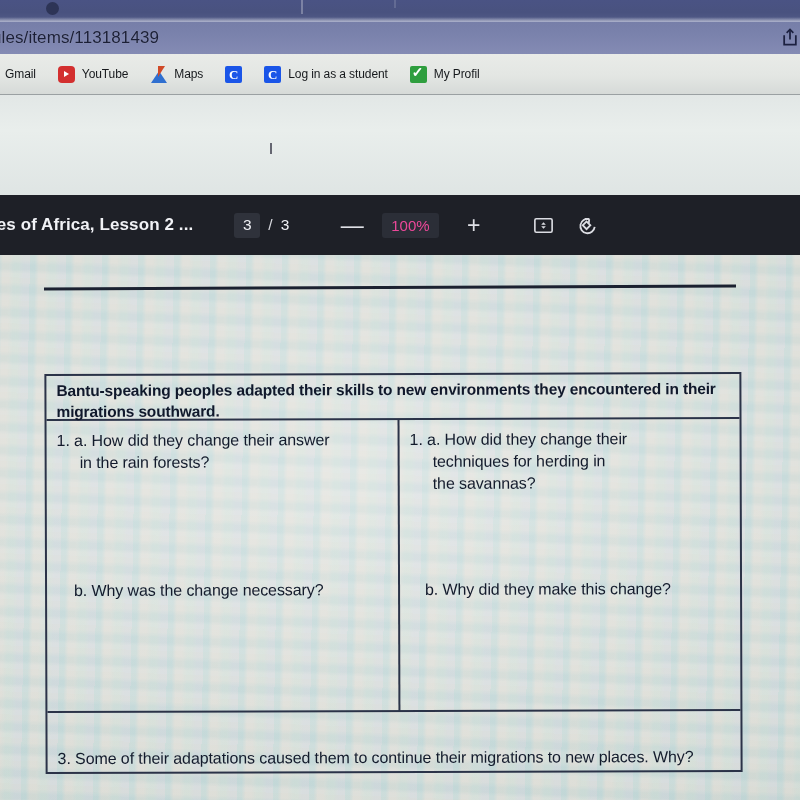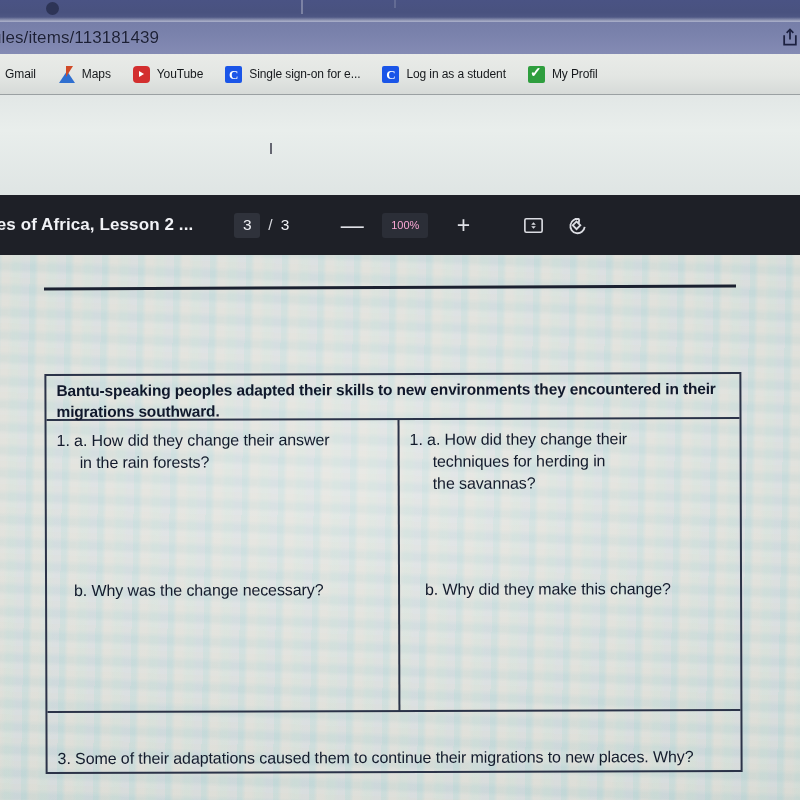--- a/index.html
+++ b/index.html
@@ -136,21 +136,21 @@
   .pg-sep { font-size:15.5px; color:#d9dae0; margin:0 8px; }
   .pg-total { font-size:15.5px; color:#f0f1f5; }
   .zoom-btn {
     width:28px; height:28px; display:flex;
     align-items:center; justify-content:center;
     font-size:23px; color:#dfe0e6; line-height:1; font-weight:300;
   }
   .zoom-val {
     background:#2b2e37; border-radius:3px; height:25px;
     display:flex; align-items:center; justify-content:center;
-    font-size:11px; color:#f9a8d4; padding:0 9px; margin:0 4px;
+    font-size:15px; color:#ec4899; padding:0 9px; margin:0 4px;
   }
   .tb-icon {
     width:30px; height:30px; display:flex;
     align-items:center; justify-content:center; color:#dcdde3;
   }
 
   
   .doc {
     position:absolute; top:255px; left:-6px; right:-6px; bottom:-6px;
     background:#dfe4e1;
@@ -256,30 +256,29 @@
         <path d="M8 7 L12 3 L16 7"></path>
       </svg>
     </span>
   </div>
 
   <div class="bookmarks">
     <div class="bm">
       <span class="bm-label">Gmail</span>
     </div>
     <div class="bm">
+      <span class="bm-ico ico-youtube"></span>
+      <span class="bm-label">YouTube</span>
+    </div>
+    <div class="bm">
       <span class="bm-ico ico-maps"></span>
       <span class="bm-label">Maps</span>
     </div>
     <div class="bm">
-      <span class="bm-ico ico-youtube"></span>
-      <span class="bm-label">YouTube</span>
-    </div>
-    <div class="bm">
       <span class="bm-ico ico-canvas">C</span>
-      <span class="bm-label">Single sign-on for e...</span>
     </div>
     <div class="bm">
       <span class="bm-ico ico-canvas">C</span>
       <span class="bm-label">Log in as a student</span>
     </div>
     <div class="bm">
       <span class="bm-ico ico-check"></span>
       <span class="bm-label">My Profil</span>
     </div>
   </div>

